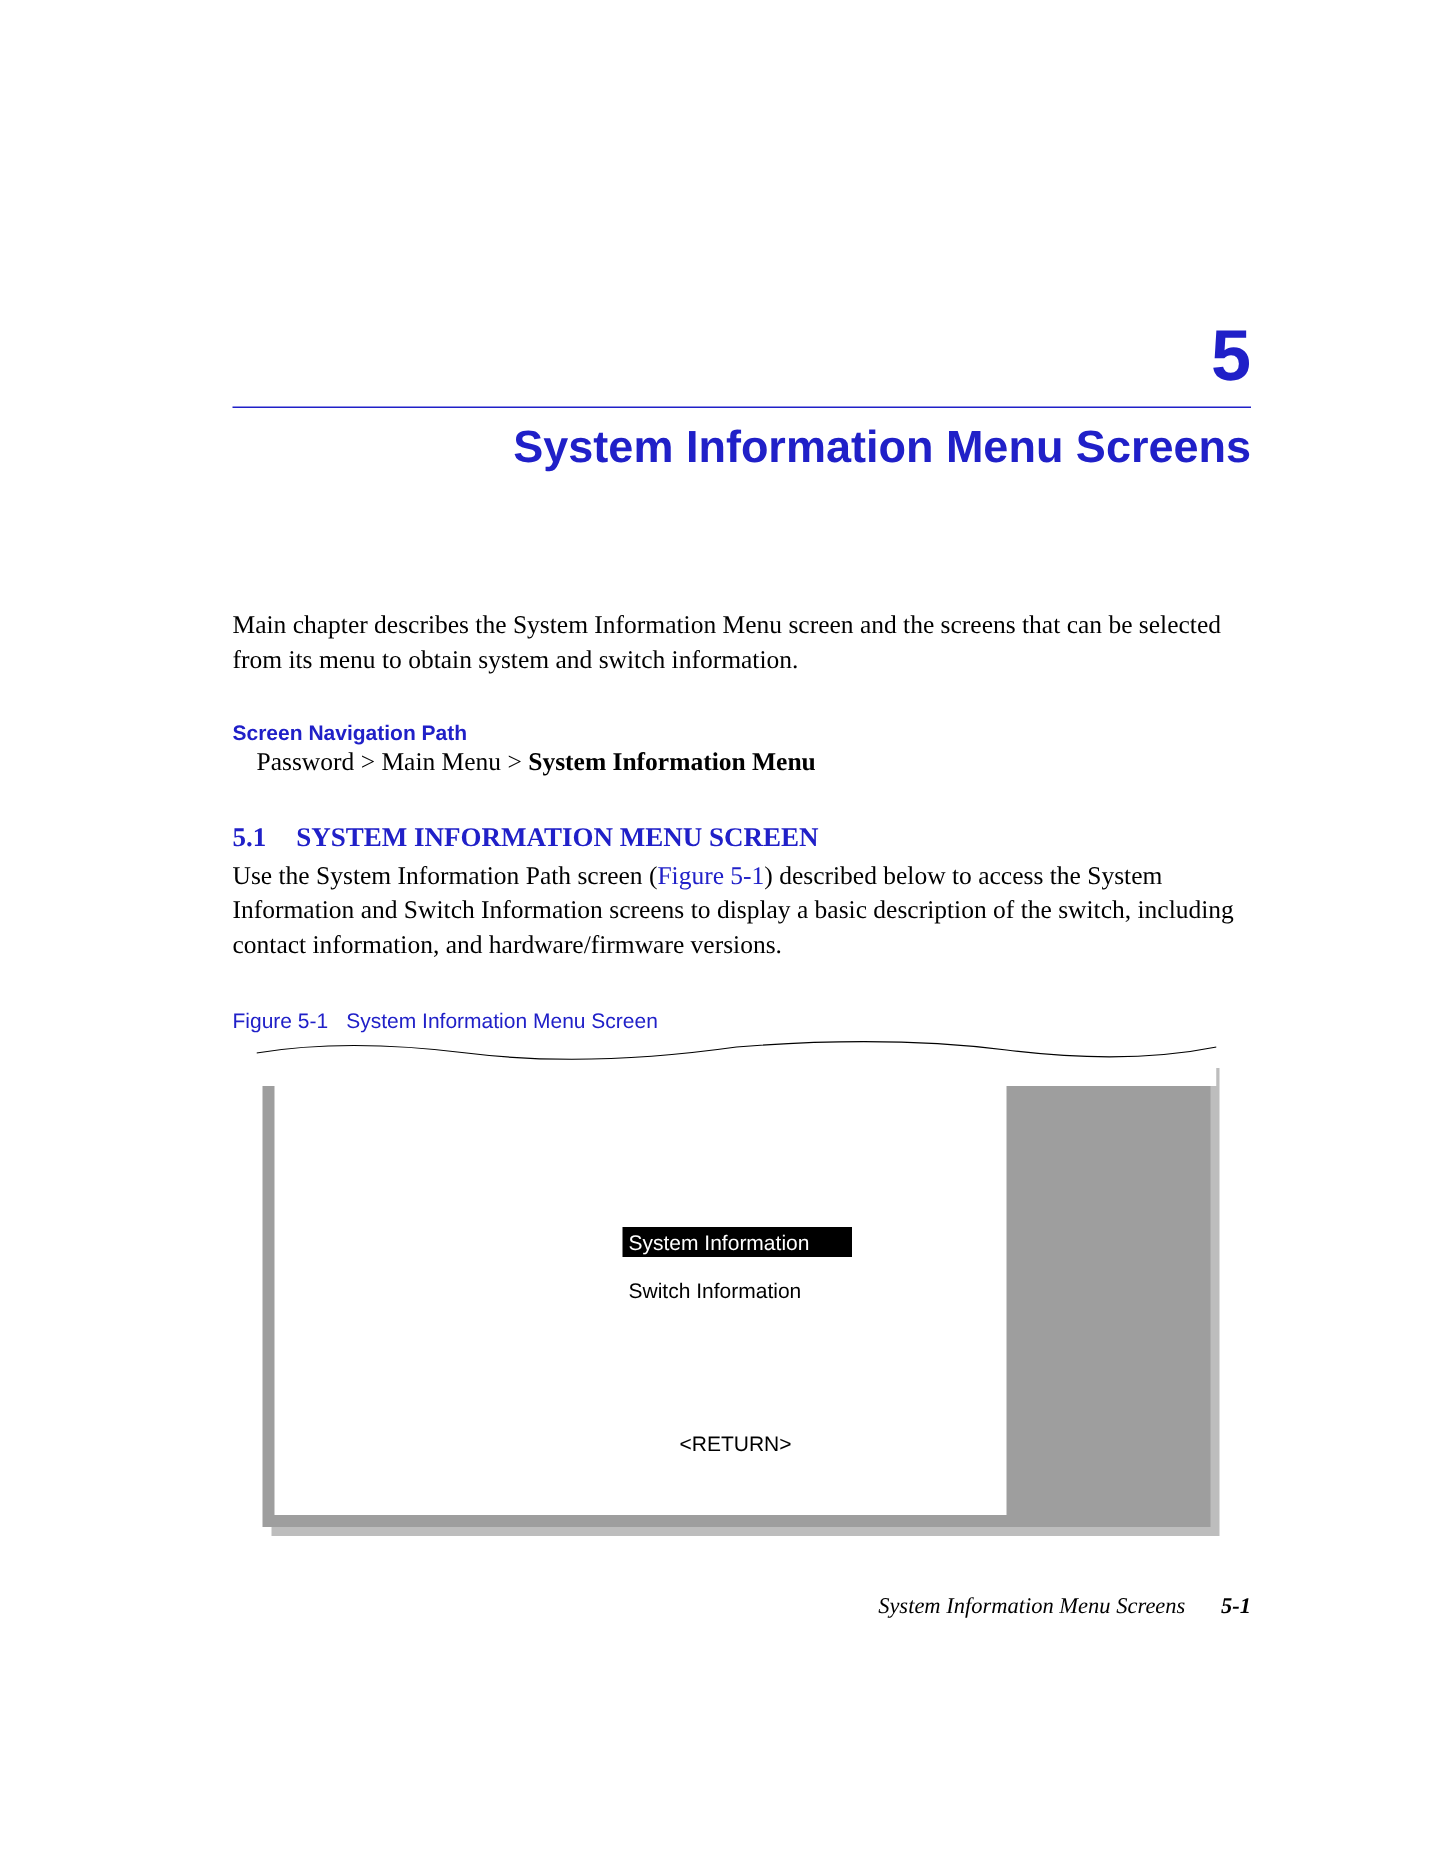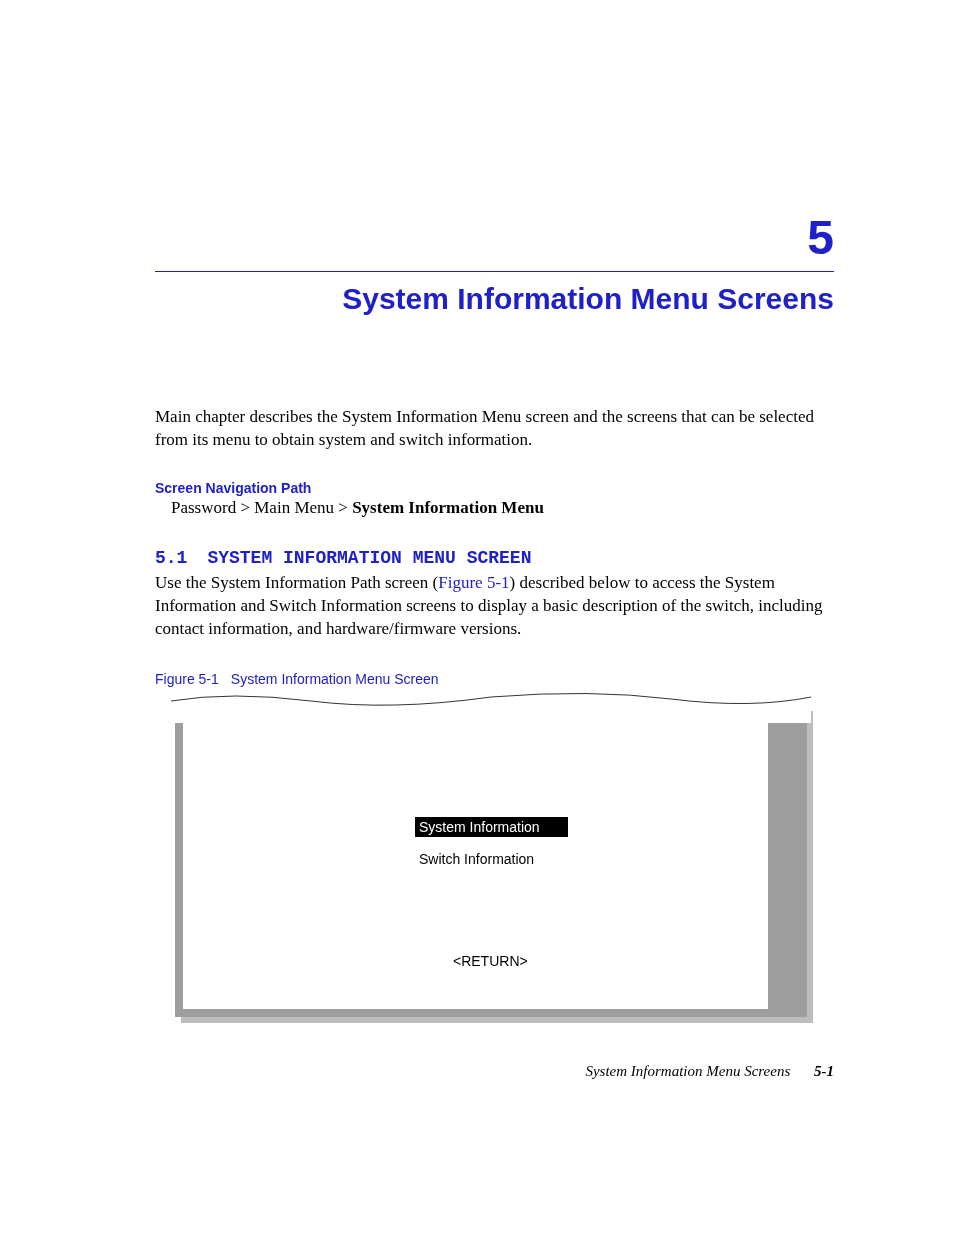--- a/index.html
+++ b/index.html
@@ -58,21 +58,21 @@
     font-size: 17px;
     margin: 0 0 30px 16px;
   }
   .nav-path .sep {
     font-weight: 400;
   }
   .nav-path .bold {
     font-weight: 700;
   }
   .section-heading {
-    font-family: Liberation Mono, monospace;
+    font-family: Liberation Serif, serif;
     font-size: 18px;
     font-weight: 700;
     color: var(--accent);
     margin: 0 0 4px 0;
   }
   .section-heading .secnum {
     display: inline-block;
     margin-right: 20px;
   }
   .link {
@@ -103,21 +103,21 @@
   .screen-border {
     position: absolute;
     left: 0; top: 0;
     width: 632px; height: 312px;
     background: #9e9e9e;
     z-index: 1;
   }
   .screen-inner {
     position: absolute;
     left: 8px; top: 8px;
-    width: 585px; height: 296px;
+    width: 488px; height: 296px;
     background: #ffffff;
     z-index: 2;
     font-family: Arial, Helvetica, sans-serif;
     font-size: 14px;
   }
   
   .wavy {
     position: absolute;
     left: -4px;
     top: -22px;

